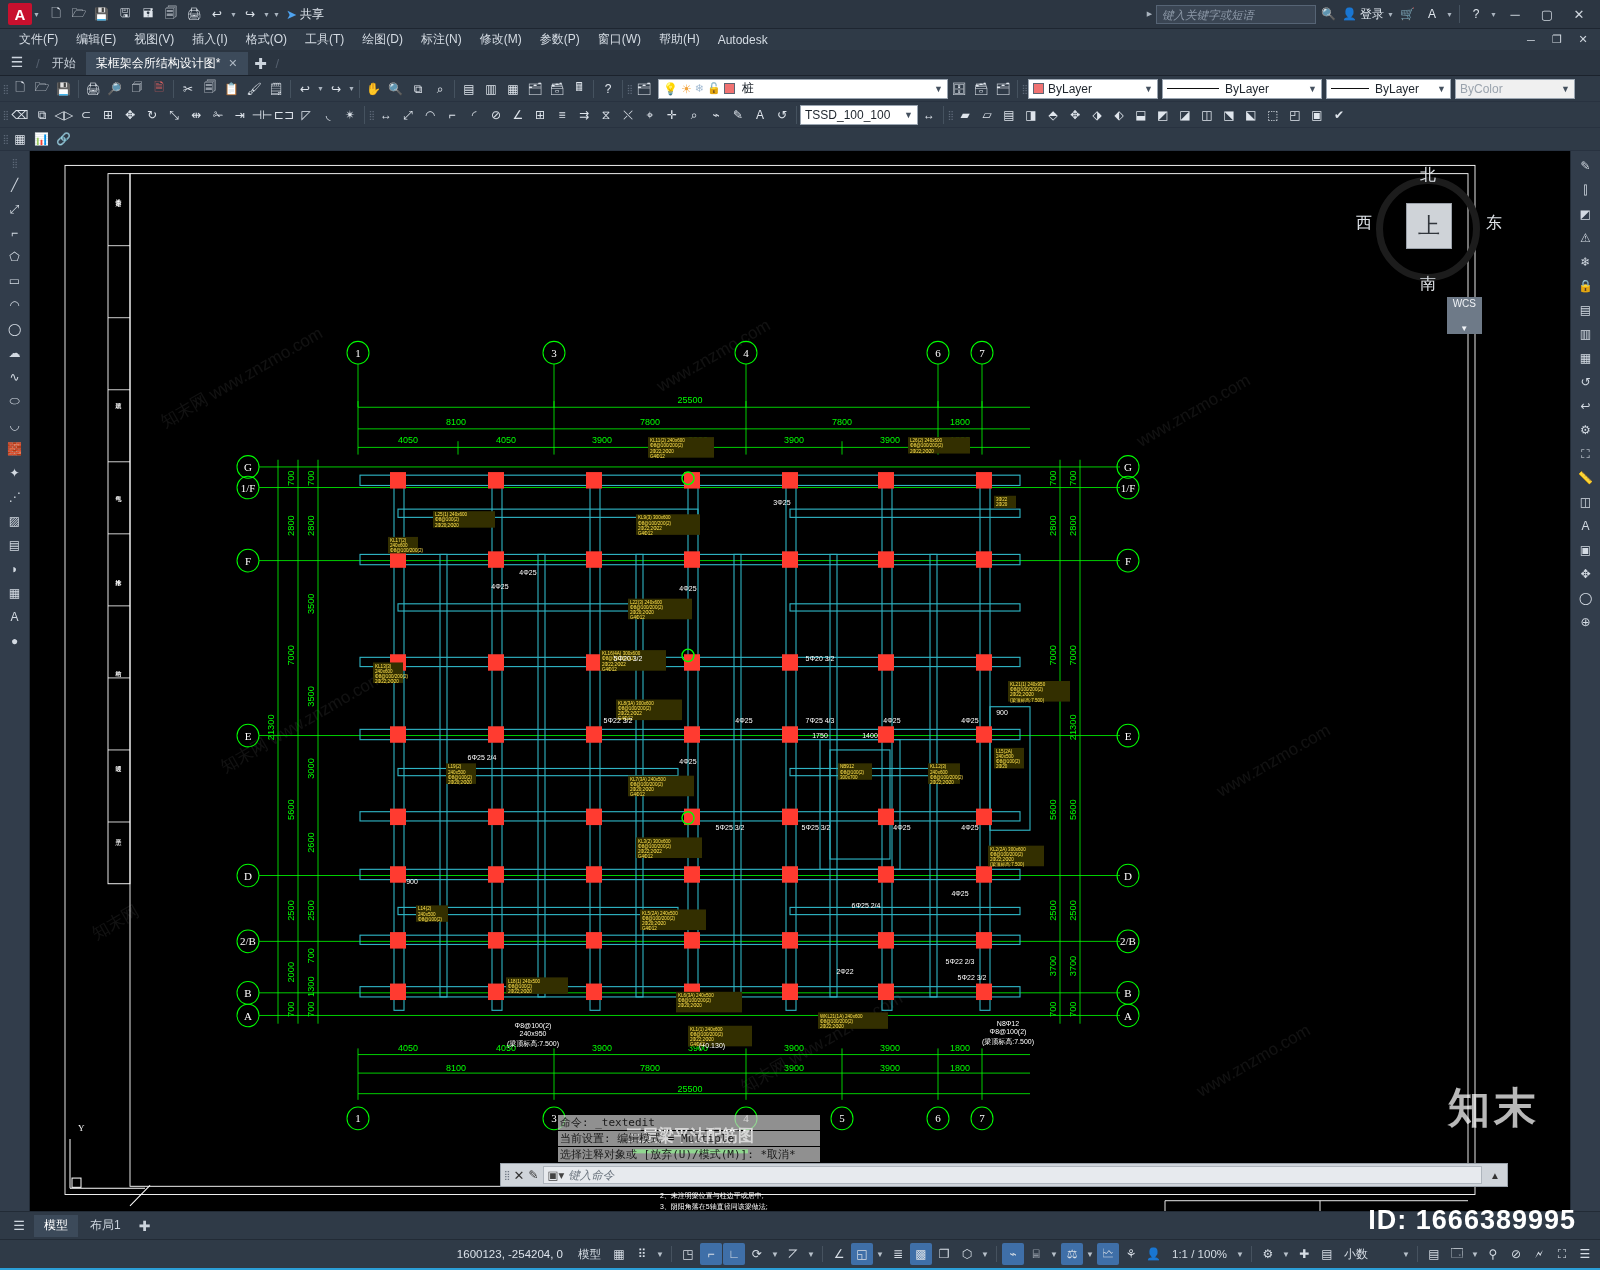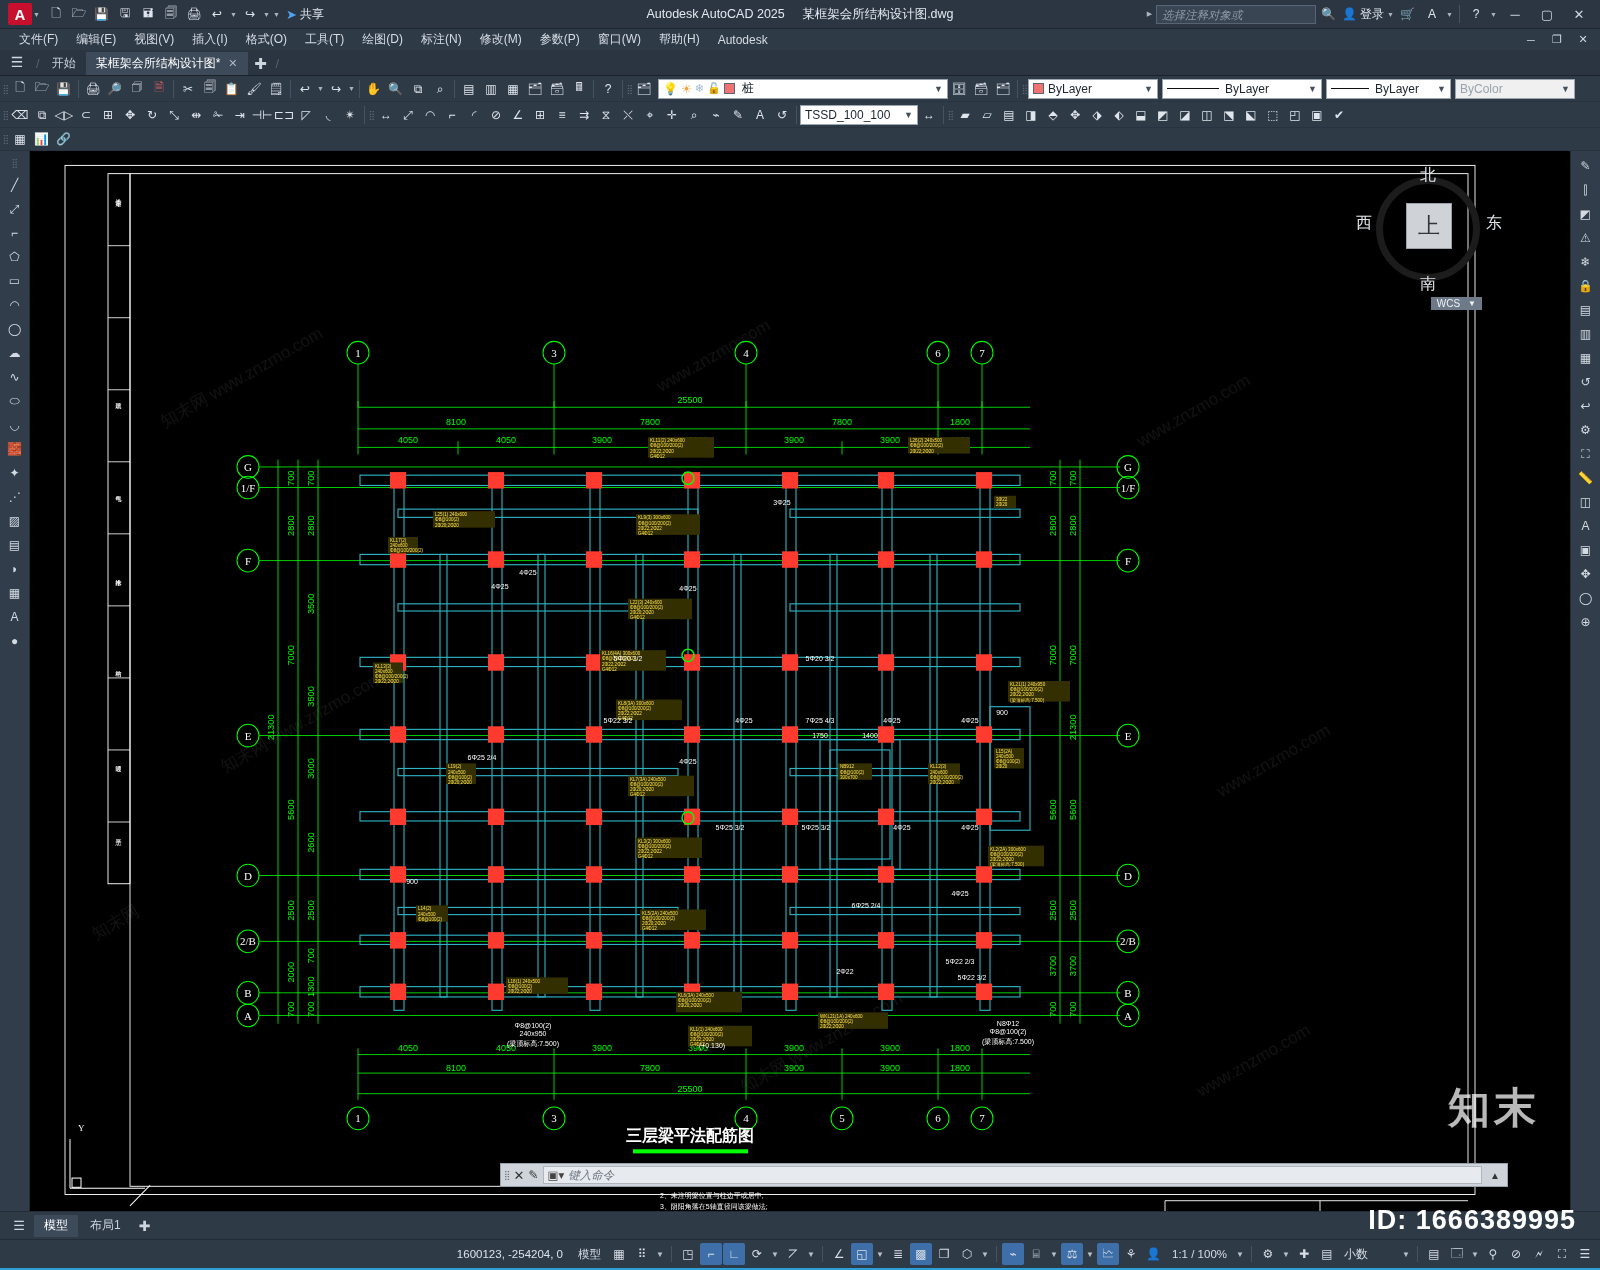--- a/index.html
+++ b/index.html
@@ -93,21 +93,21 @@
   .vc-ring{ position:absolute; left:8px; top:8px; width:104px; height:104px;
             border:7px solid #1c1c1c; border-radius:50%; }
   .vc-cube{ position:absolute; left:38px; top:34px; width:46px; height:46px;
             background:#cfd3d8; border:1px solid #9aa0a8; display:flex;
             align-items:center; justify-content:center; color:#31363c; font-size:22px;}
   .vcN{ position:absolute; left:52px; top:-4px; color:#dfe3e8; font-size:16px;}
   .vcS{ position:absolute; left:52px; bottom:-6px; color:#dfe3e8; font-size:16px;}
   .vcW{ position:absolute; left:-12px; top:44px; color:#dfe3e8; font-size:16px;}
   .vcE{ position:absolute; right:-14px; top:44px; color:#dfe3e8; font-size:16px;}
   .wcs{ position:absolute; right:88px; top:146px; background:#6e7a88; color:#f0f3f6;
-        font-size:10px; padding:1px 6px; display:flex; gap:8px; align-items:center;}
+        font-size:10px; padding:1px 6px; display:flex; gap:15px; align-items:center;flex-direction:column;}
 
   
   .cmdline{ position:absolute; left:470px; right:62px; bottom:24px; height:24px;
             background:#cfd4da; display:flex; align-items:center; gap:4px; padding:0 3px;
             border:1px solid #9aa2ab; }
   .cmdgrip{ color:#6d7682; font-size:9px; letter-spacing:-1px; }
   .cmdx{ color:#333; font-size:13px;}
   .cmdpen{ color:#333; font-size:12px;}
   .cmdin{ flex:1; height:18px; background:#e7eaee; border:1px solid #aeb5bd;
           display:flex; align-items:center; gap:4px; padding:0 4px; color:#6c757f;
@@ -163,28 +163,23 @@
       <div class="ti">↩</div>
       <span class="caret">▼</span>
       <div class="ti">↪</div>
       <span class="caret">▼</span>
       <span class="caret">▼</span>
       <div class="share">
         <span class="ic">➤</span>
         <span>共享</span>
       </div>
     </div>
-    <div class="apptitle">
-      <span>Autodesk AutoCAD 2025</span>
-      &nbsp;&nbsp;&nbsp;
-      <span>某框架会所结构设计图.dwg</span>
-    </div>
     <div class="tb-right">
       <span class="caret">▶</span>
-      <div class="searchbox">选择注释对象或</div>
+      <div class="searchbox">键入关键字或短语</div>
       <div class="ti">🔍</div>
       <div class="signin">
         <span>👤</span>
         <span>登录</span>
       </div>
       <span class="caret">▼</span>
       <div class="ti">🛒</div>
       <div class="ti">A</div>
       <span class="caret">▼</span>
       <div class="sep"></div>
@@ -1028,20 +1023,25 @@
         <div class="vcW">西</div>
         <div class="vcE">东</div>
       </div>
       <div class="wcs">
         <span>WCS</span>
         <span style="font-size:8px">▼</span>
       </div>
 
       <div class="bigwm">知末</div>
 
+      <div class="cmdhist">
+        <div>命令: _textedit</div>
+        <div>当前设置: 编辑模式 = Multiple</div>
+        <div>选择注释对象或 [放弃(U)/模式(M)]: *取消*</div>
+      </div>
 
       <div class="cmdline">
         <span class="cmdgrip">⣿</span>
         <span class="cmdx">✕</span>
         <span class="cmdpen">✎</span>
         <div class="cmdin">
           <span style="color:#444;font-style:normal">▣▾</span>
           <span>键入命令</span>
         </div>
         <span class="cmdup">▲</span>

